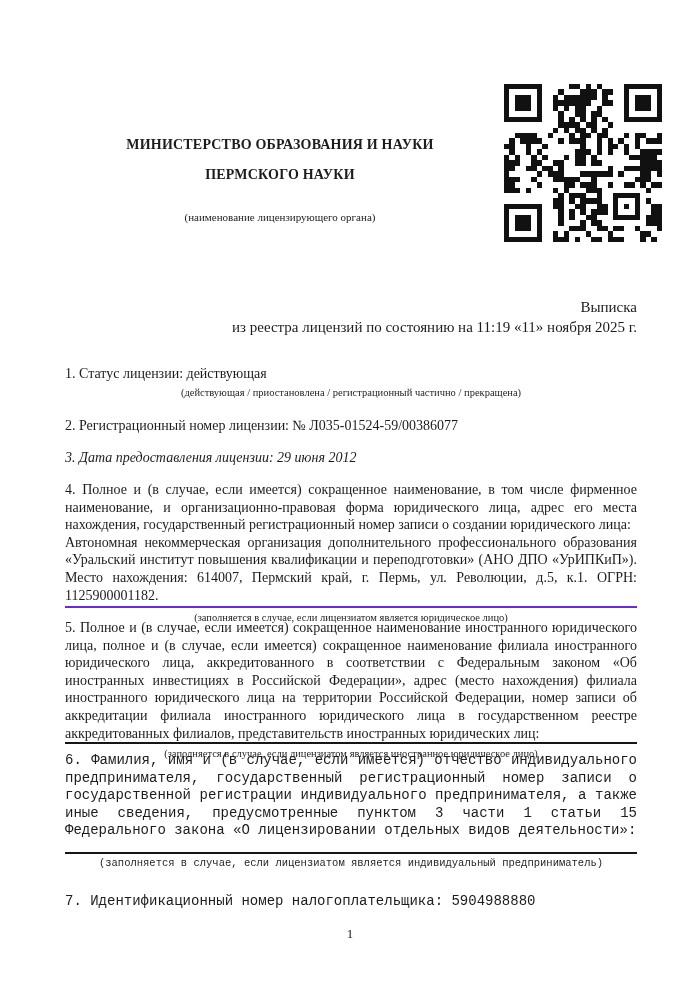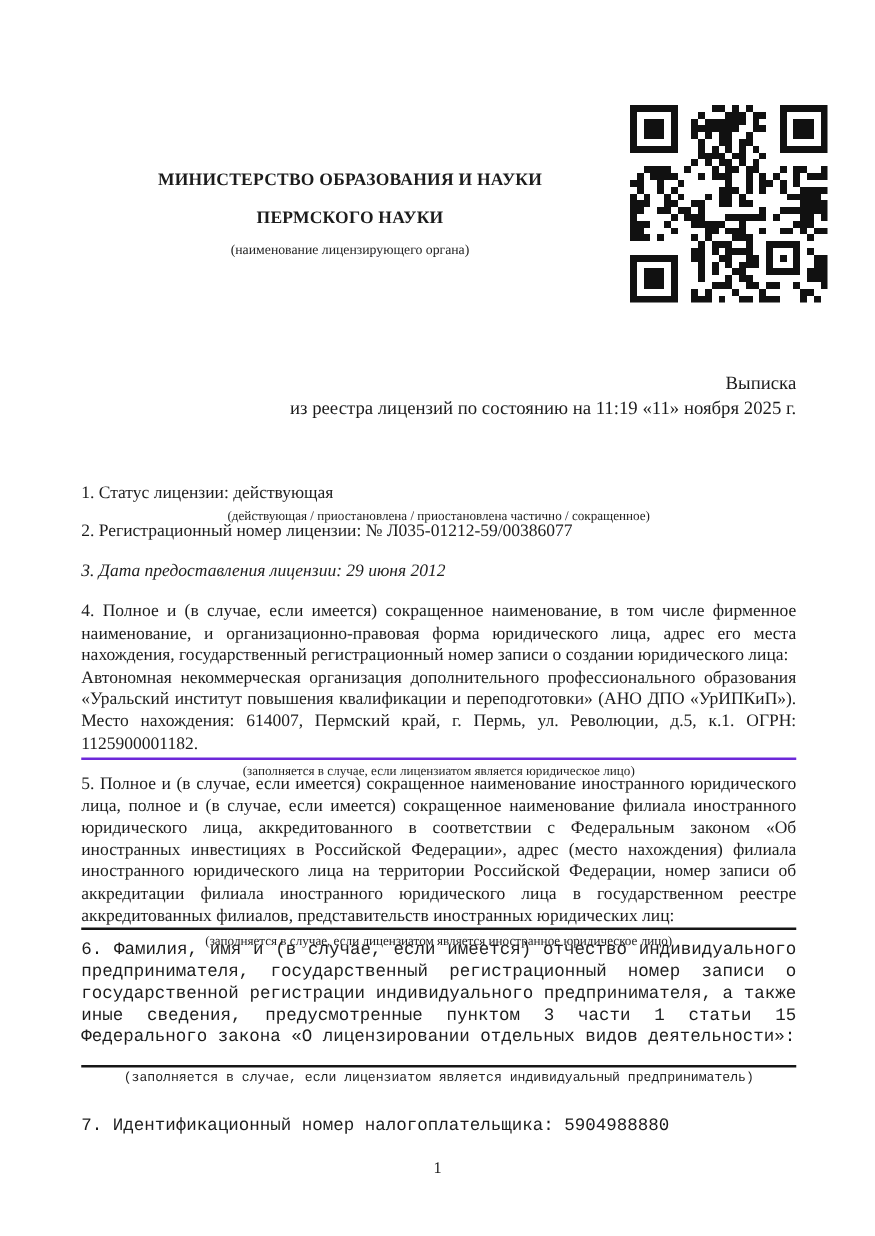--- a/index.html
+++ b/index.html
@@ -13,21 +13,21 @@
   .page { position: relative; width: 700px; height: 989px; background: #fff; }
 
   .ministry {
     position: absolute; left: 64px; top: 130px; width: 432px;
     text-align: center;
   }
   .ministry .name {
     font-weight: bold; font-size: 14px; line-height: 30px; letter-spacing: 0.2px;
   }
   .ministry .sub {
-    font-size: 11px; line-height: 14px; margin-top: 3px; color: #222;
+    font-size: 11px; line-height: 14px; margin-top: 20px; color: #222;
   }
 
   .qr {
     position: absolute; left: 504px; top: 84px; width: 158px; height: 158px;
     background: #fff;
   }
   .qr svg { width: 100%; height: 100%; shape-rendering: crispEdges; }
 
   .doc-title {
     position: absolute; left: 64px; top: 297px; width: 573px;
@@ -38,21 +38,21 @@
   .item p { line-height: 17.6px; text-align: justify; }
   .item .oneline { text-align: left; white-space: nowrap; }
   .caption {
     font-size: 10.5px; line-height: 13px; text-align: center; color: #1f1f1f;
     margin-top: 3px;
   }
   .fill-rule { border-top: 2px solid #161616; height: 0; }
   .underlined { border-bottom: 2px solid #6d28d9; padding-bottom: 2px; }
   .spacer12 { height: 12px; }
 
-  .item1 { top: 386px; }
+  .item1 { top: 365px; }
   .item2 { top: 417px; }
   .item3 { top: 449px; font-style: italic; }
   .item4 { top: 481px; }
   .item5 { top: 619px; }
   .item6 { top: 752px; font-family: Liberation Mono, monospace; }
   .item7 { top: 893px; font-family: Liberation Mono, monospace; }
 
   .page-number {
     position: absolute; left: 0; top: 926px; width: 700px;
     text-align: center; font-size: 13px;
@@ -367,25 +367,25 @@
     </svg>
   </div>
 
   <div class="doc-title">
     <div>Выписка</div>
     <div>из реестра лицензий по состоянию на 11:19 «11» ноября 2025 г.</div>
   </div>
 
   <div class="item item1">
     <p class="oneline">1. Статус лицензии: действующая</p>
-    <div class="caption">(действующая / приостановлена / приостановлена частично / сокращенное)</div>
+    <div class="caption">(действующая / приостановлена / регистрационный частично / прекращена)</div>
   </div>
 
   <div class="item item2">
-    <p class="oneline">2. Регистрационный номер лицензии: № Л035-01212-59/00386077</p>
+    <p class="oneline">2. Регистрационный номер лицензии: № Л035-01524-59/00386077</p>
   </div>
 
   <div class="item item3">
     <p class="oneline">3. Дата предоставления лицензии: 29 июня 2012</p>
   </div>
 
   <div class="item item4">
     <p>4. Полное и (в случае, если имеется) сокращенное наименование, в том числе фирменное наименование, и организационно-правовая форма юридического лица, адрес его места нахождения, государственный регистрационный номер записи о создании юридического лица:</p>
     <p class="underlined">Автономная некоммерческая организация дополнительного профессионального образования «Уральский институт повышения квалификации и переподготовки» (АНО ДПО «УрИПКиП»). Место нахождения: 614007, Пермский край, г. Пермь, ул. Революции, д.5, к.1. ОГРН: 1125900001182.</p>
     <div class="caption">(заполняется в случае, если лицензиатом является юридическое лицо)</div>

